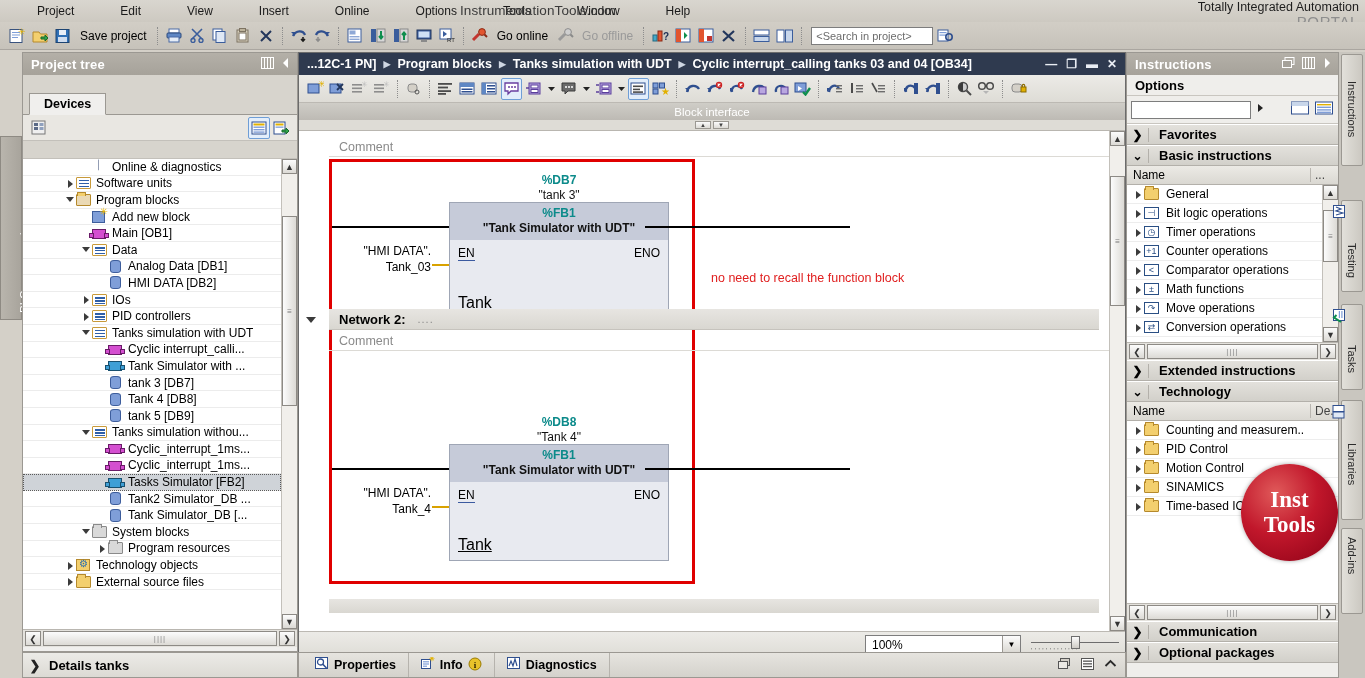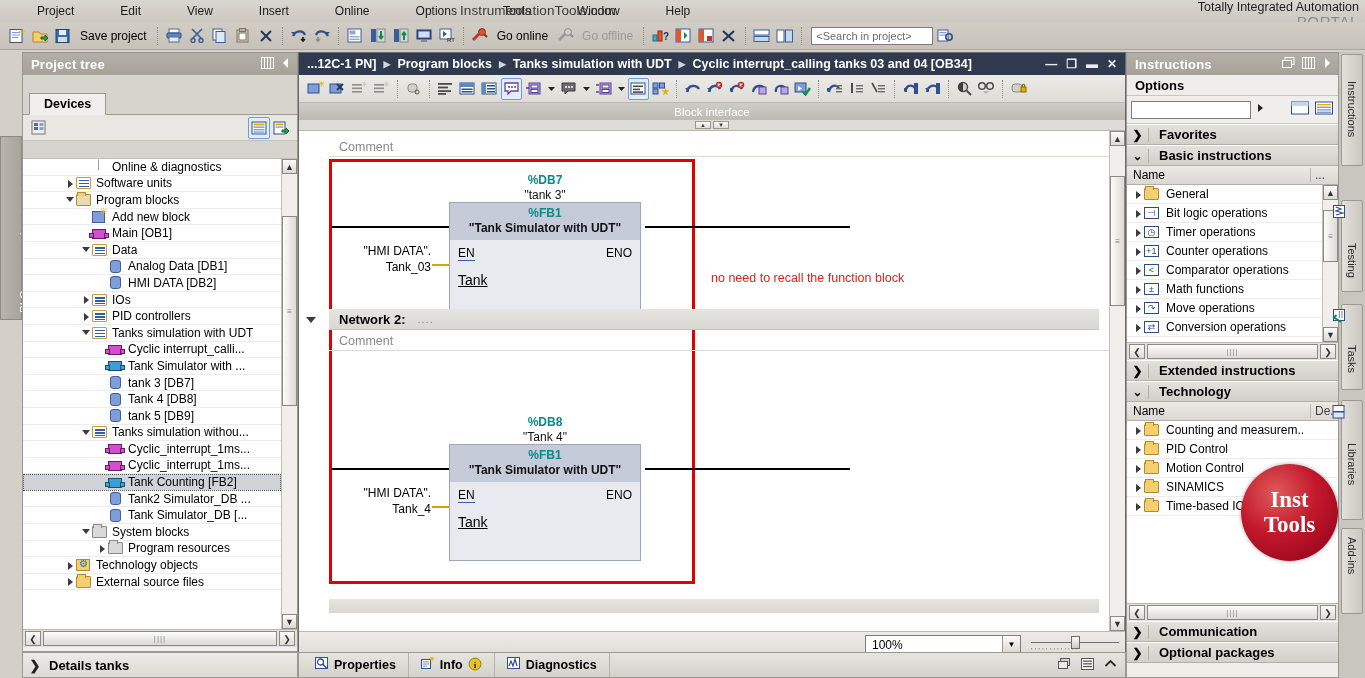--- a/index.html
+++ b/index.html
@@ -233,28 +233,28 @@
     position: absolute; border: 3px solid #e00000; background: transparent;
   }
   .annot {
     position: absolute; font-size: 12.5px; color: #e02020;
   }
 
   
   .fbcall { position: absolute; }
   .fbcall .dbname { text-align:center; font-size:12px; font-weight:bold; color:#0b8a8a; }
   .fbcall .dbinst { text-align:center; font-size:12px; color:#111; margin-top:1px; }
-  .fbbox { width: 192px; border: 1px solid #9fa6b5; background: #e8eaf0; }
+  .fbbox { width: 220px; border: 1px solid #9fa6b5; background: #e8eaf0; }
   .fbhead { background: #c6cbd9; padding: 3px 0 5px 0; }
   .fbhead .fbno { text-align:center; font-size:12px; font-weight:bold; color:#0b8a8a; }
   .fbhead .fbnm { text-align:center; font-size:12px; font-weight:bold; color:#111; margin-top:1px; }
   .fbpins { position: relative; height: 78px; }
   .pin-en { position:absolute; left:8px; top:6px; font-size:12px; border-bottom:1px solid #3b5aa0; padding-bottom:0px;}
   .pin-eno { position:absolute; right:8px; top:6px; font-size:12px; }
-  .pin-tank { position:absolute; left:8px; top:32px; font-size:14px;text-decoration:underline; }
+  .pin-tank { position:absolute; left:8px; top:54px; font-size:16px;text-decoration:underline; }
   .wire-h { position:absolute; height:0; border-top: 2px solid #000; }
   .wire-y { position:absolute; height:0; border-top: 2px solid #d9a200; }
   .lbl-left { position:absolute; text-align:right; font-size:12px; line-height:1.35; }
 
   .zoombar {
     height: 26px; background: linear-gradient(#ecebe7,#dedcd6);
     border-top: 1px solid #bcb9b3; display:flex; align-items:center; padding: 0 6px;
   }
   .zoom-sel {
     margin-left: auto; width: 156px; height: 19px; background:#fff; border:1px solid #7d7d7d;
@@ -780,21 +780,21 @@
             <div class="tlabel">Cyclic_interrupt_1ms...</div>
           </div>
           <div class="trow sel">
             <div style="width: 74px; flex: 0 0 74px;"></div>
             <div class="arrow"></div>
             <div class="ticon">
               <span style="display:flex;align-items:center;height:14px;">
                 <span class="fb"></span>
               </span>
             </div>
-            <div class="tlabel">Tank Counting [FB2]</div>
+            <div class="tlabel">Tasks Simulator [FB2]</div>
           </div>
           <div class="trow">
             <div style="width: 74px; flex: 0 0 74px;"></div>
             <div class="arrow"></div>
             <div class="ticon">
               <span style="display:flex;align-items:center;height:14px;">
                 <span class="db"></span>
               </span>
             </div>
             <div class="tlabel">Tank2 Simulator_DB ...</div>

